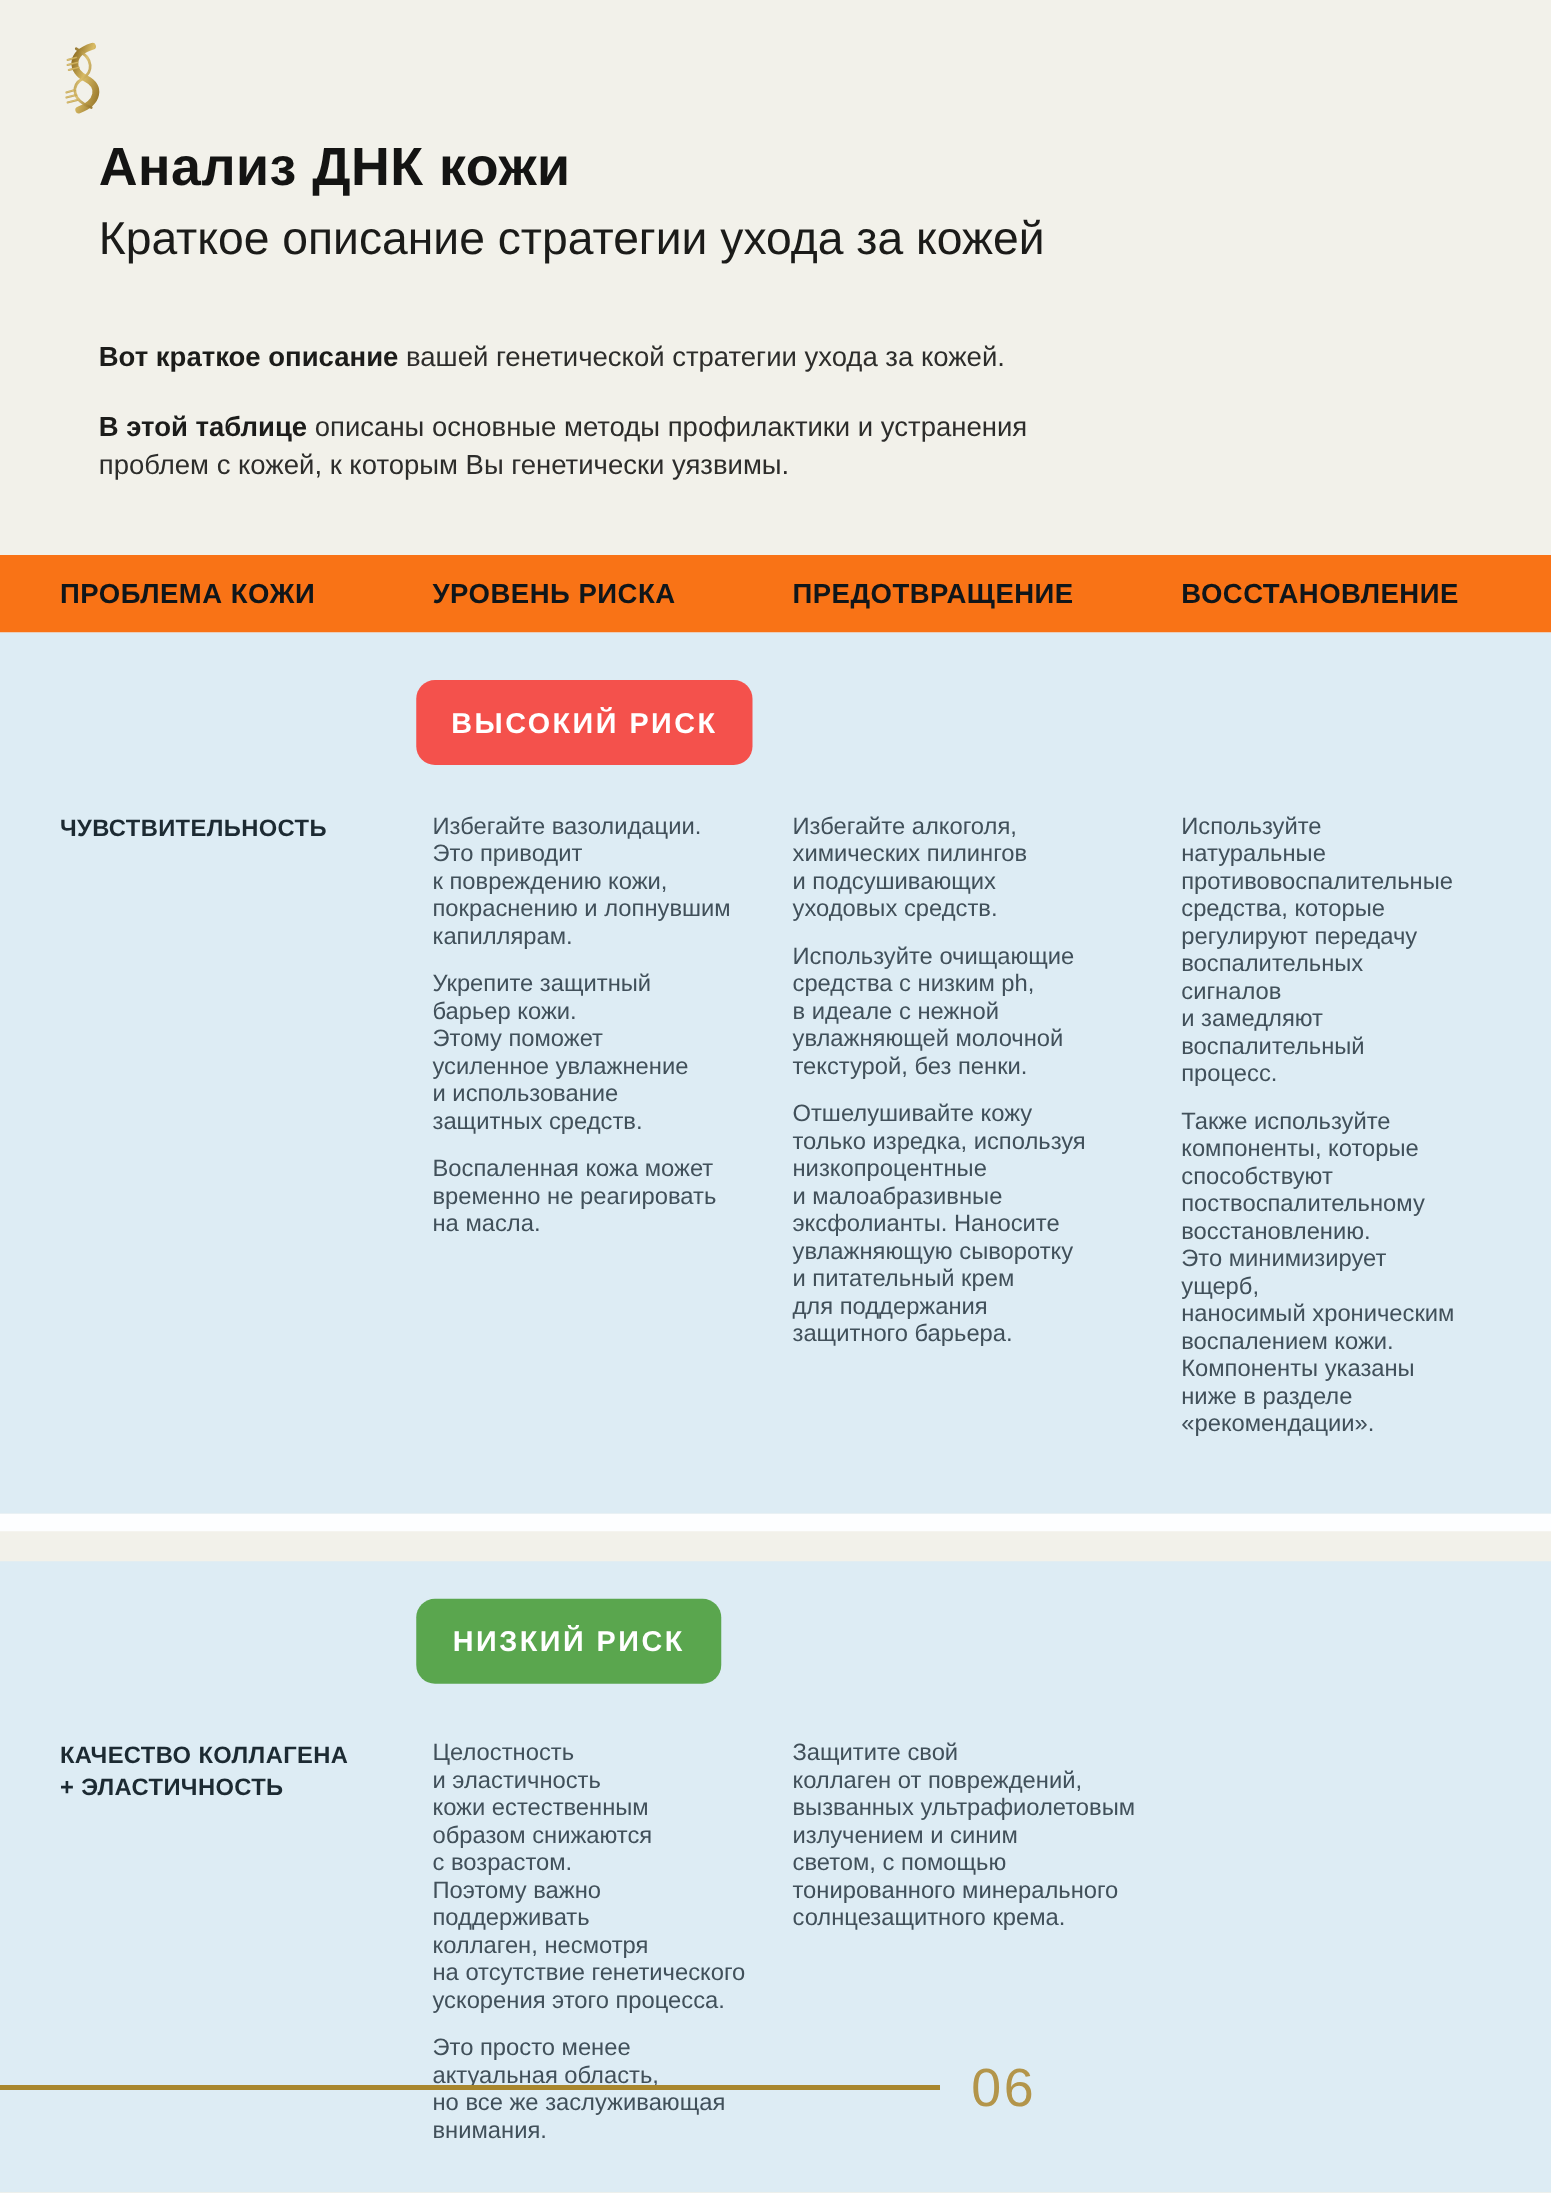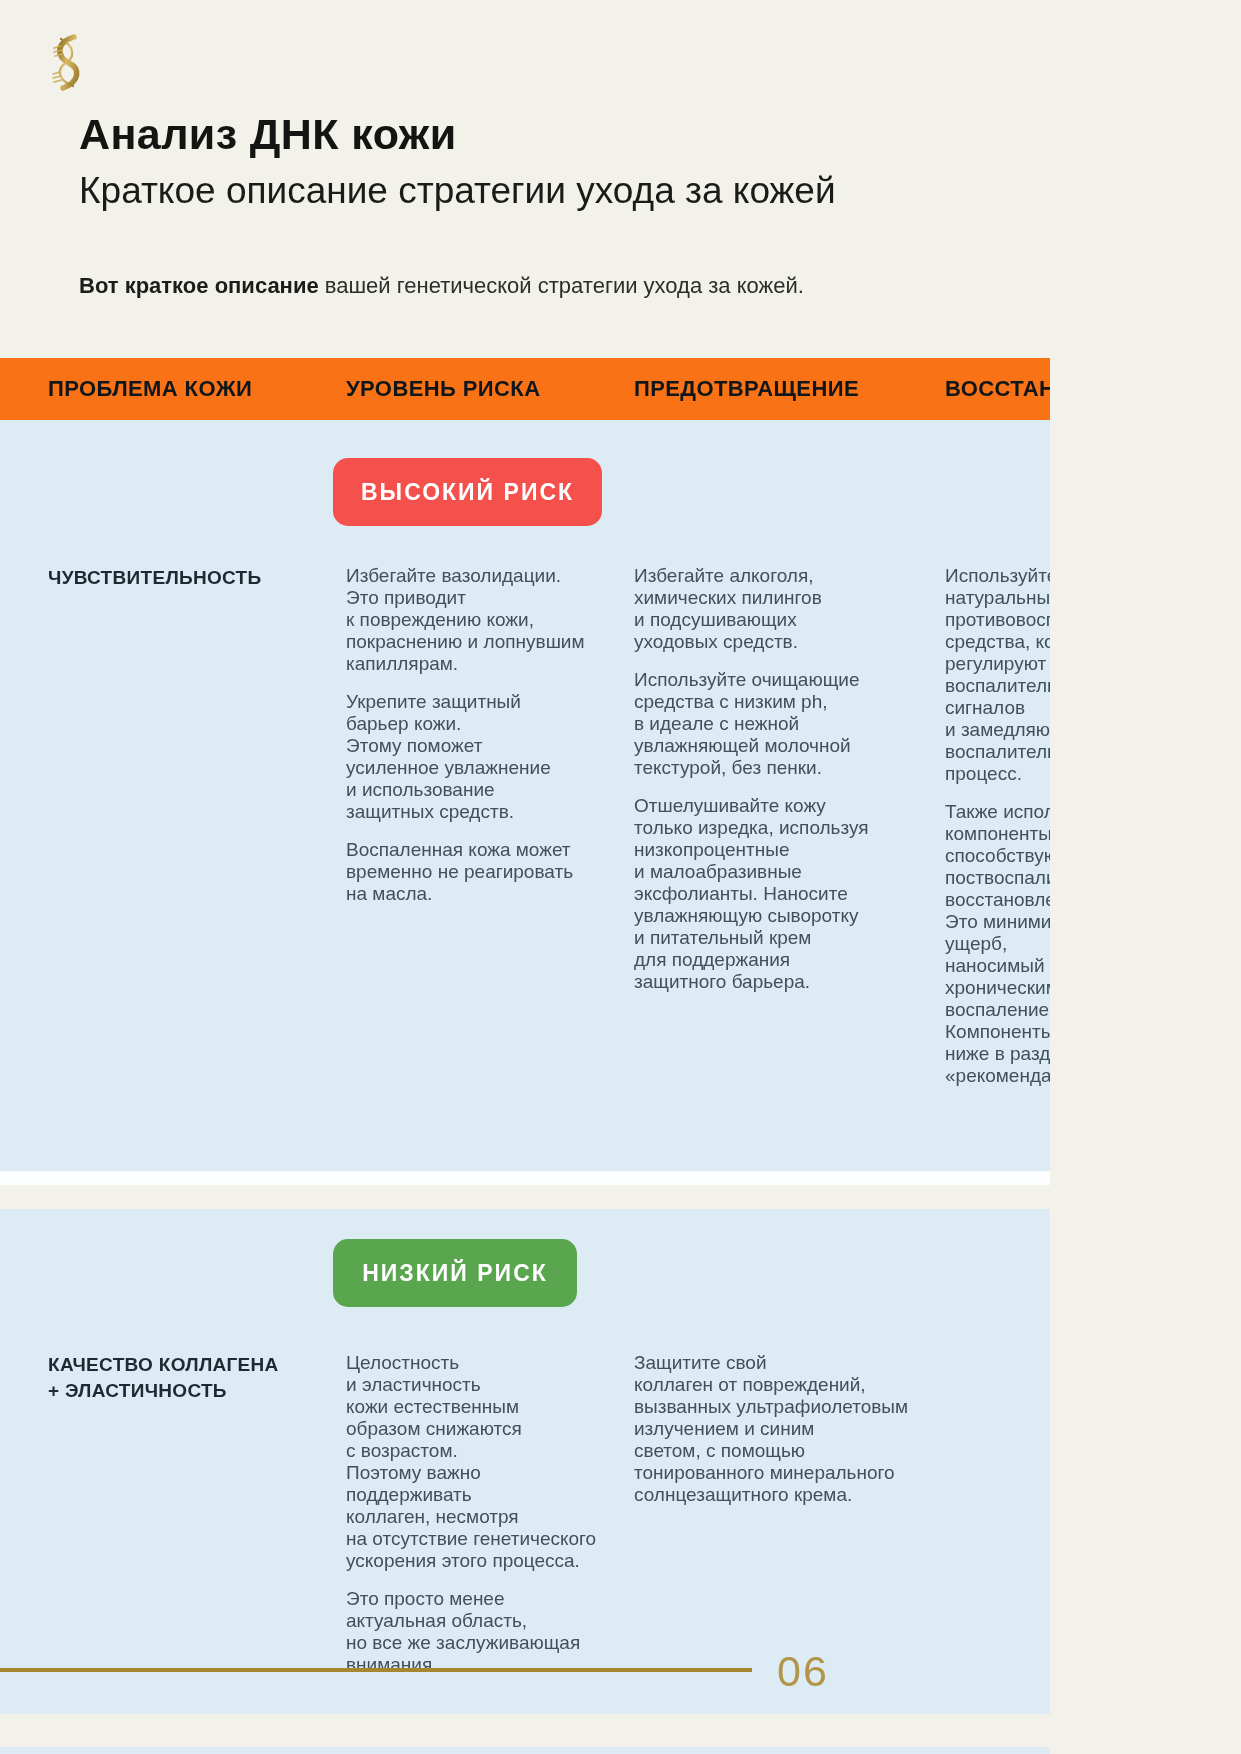--- a/index.html
+++ b/index.html
@@ -3,21 +3,21 @@
 <meta charset="utf-8">
 <style>
   * { box-sizing: border-box; margin: 0; padding: 0; }
   html, body { width: 1241px; }
   body {
     font-family: "Liberation Sans", "DejaVu Sans", sans-serif;
     background: #f2f1ea;
   }
   .page {
     position: relative;
-    width: 1050px;
+    width: 1241px;
     height: 1754px;
     background: #f2f1ea;
     overflow: hidden;
   }
   
   .logo {
     position: absolute;
     left: 46px; top: 32px;
     width: 42px; height: 60px;
   }
@@ -60,21 +60,21 @@
     font-weight: 700;
     color: #10161a;
     letter-spacing: 0.4px;
   }
   
   .risk-section {
     background: #ddecf4;
     padding-left: 48px;
     padding-right: 36px;
   }
-  .section-high { padding-top: 38px; padding-bottom: 84px; }
+  .section-high { padding-top: 38px; padding-bottom: 60px; }
   .section-low  { padding-top: 30px; padding-bottom: 38px; margin-top: 24px; }
   .section-gap { height: 14px; background: #fdfeff; }
   .badge-wrap { margin-left: 285px; }
   .badge {
     display: inline-block;
     min-width: 244px;
     text-align: center;
     padding: 20px 28px;
     border-radius: 15px;
     color: #ffffff;
@@ -152,20 +152,22 @@
       <line x1="7" y1="42" x2="14" y2="40"></line>
       <line x1="7" y1="46" x2="15" y2="44"></line>
       <line x1="8" y1="50" x2="16" y2="48"></line>
     </g>
   </svg>
 
   <div class="header-block">
     <h1 class="page-title">Анализ ДНК кожи</h1>
     <h2 class="page-subtitle">Краткое описание стратегии ухода за кожей</h2>
     <p class="intro intro-1"><strong>Вот краткое описание</strong><span> вашей генетической стратегии ухода за кожей.</span></p>
+    <p class="intro intro-2"><strong>В этой таблице</strong><span> описаны основные методы профилактики и устранения
+проблем с кожей, к которым Вы генетически уязвимы.</span></p>
   </div>
 
   <div class="thead">
     <div class="th">ПРОБЛЕМА КОЖИ</div>
     <div class="th">УРОВЕНЬ РИСКА</div>
     <div class="th">ПРЕДОТВРАЩЕНИЕ</div>
     <div class="th">ВОССТАНОВЛЕНИЕ</div>
   </div>
 
   <section class="risk-section section-high">

